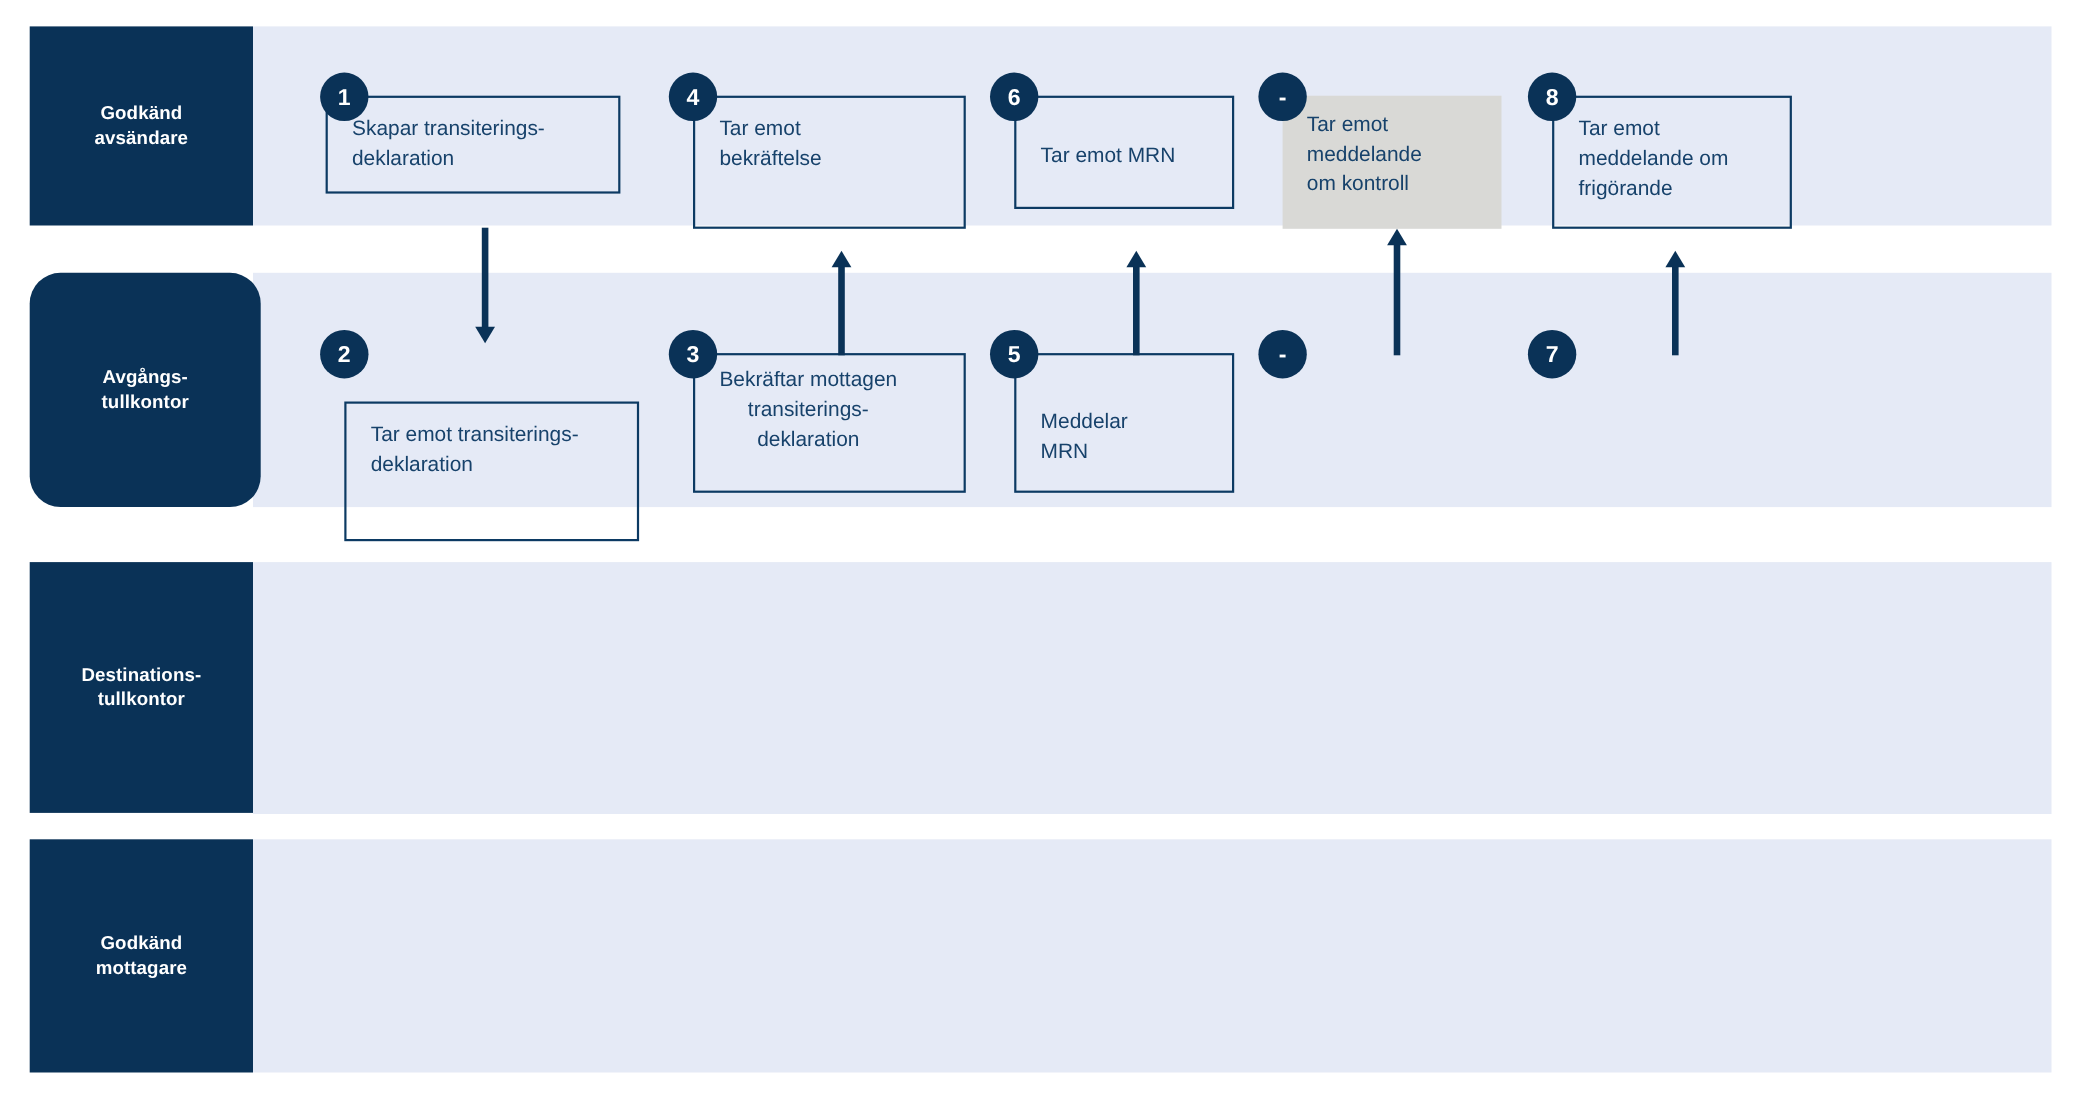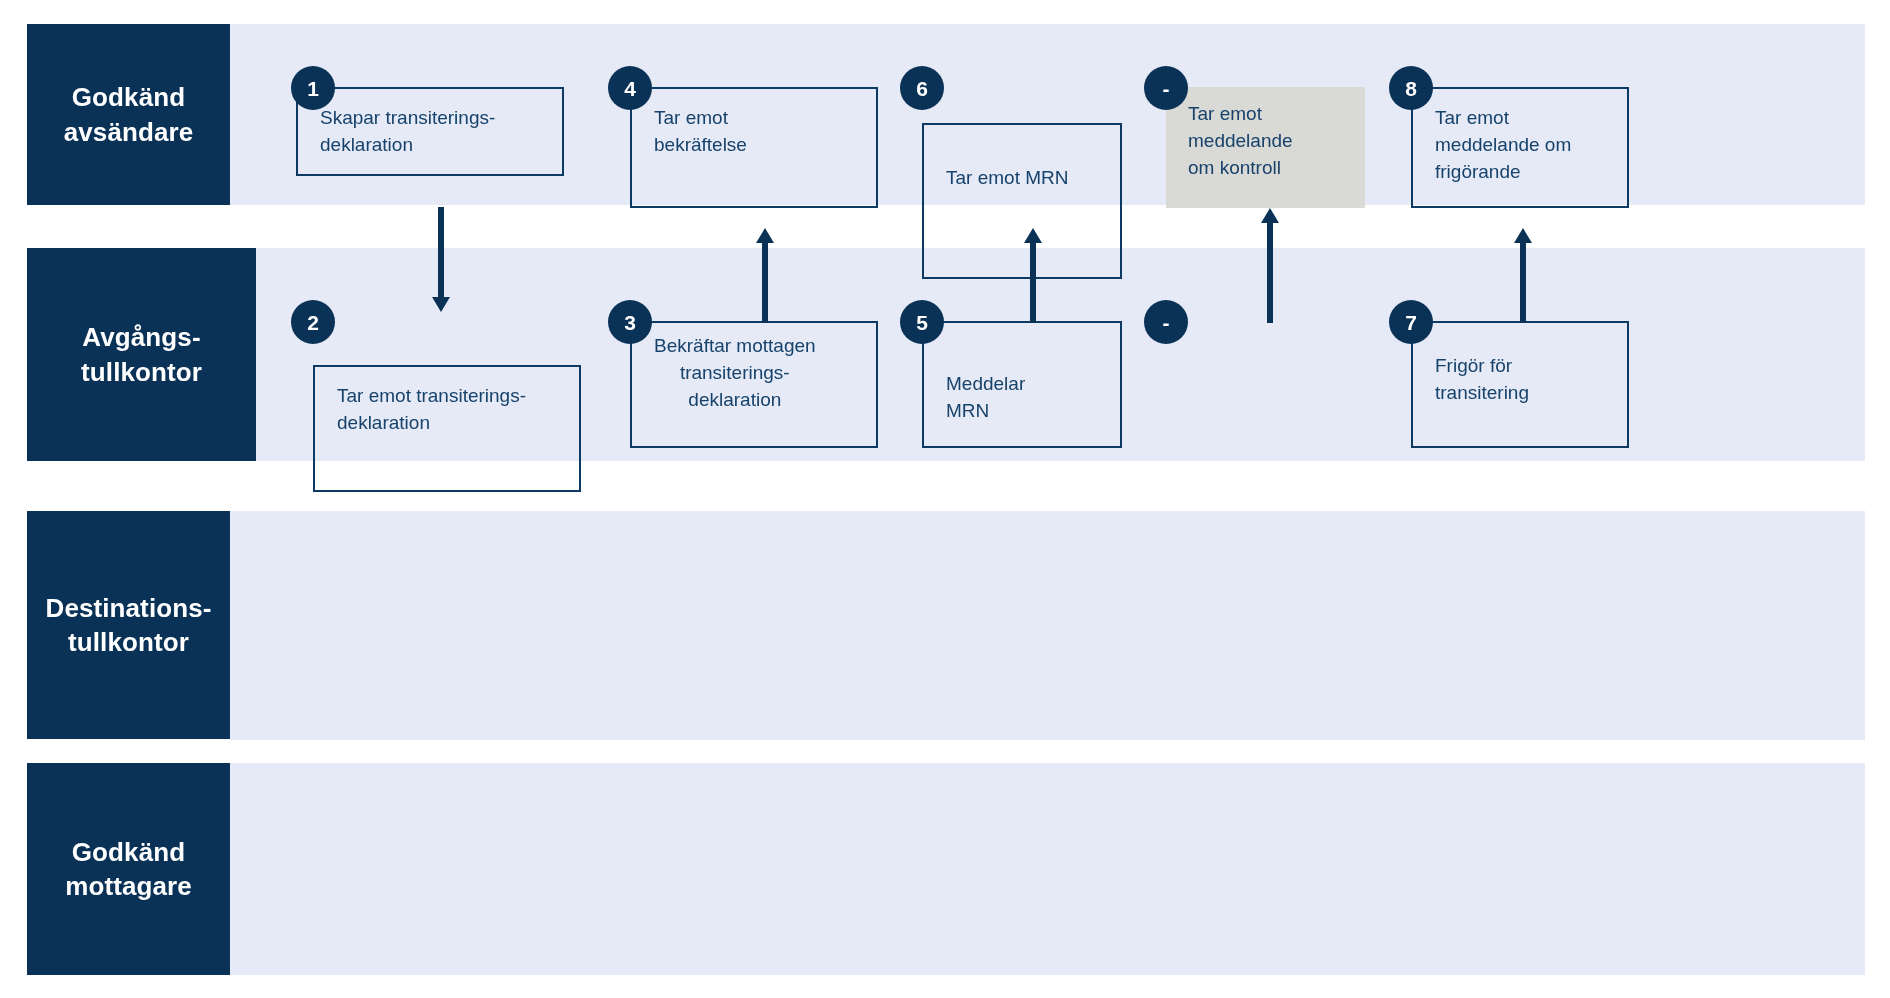--- a/index.html
+++ b/index.html
@@ -2,21 +2,21 @@
 <html><head>
 <meta charset="utf-8">
 <style>
   html,body{margin:0;padding:0;background:#ffffff;}
   body{width:1890px;height:998px;font-family:"Liberation Sans",sans-serif;overflow:hidden;}
   #canvas{position:relative;width:1890px;height:998px;background:#ffffff;}
 
   .lane-band{position:absolute;background:#e5eaf6;}
   .lane-header{position:absolute;background:#0a3257;color:#ffffff;
     display:flex;align-items:center;justify-content:center;text-align:center;
-    font-weight:bold;font-size:26px;line-height:1.32;letter-spacing:.1px;}
+    font-weight:bold;font-size:17px;line-height:1.32;letter-spacing:.1px;}
 
   .node{position:absolute;box-sizing:border-box;}
   .node .body{position:absolute;inset:0;box-sizing:border-box;
     display:flex;align-items:flex-start;}
   .node.bordered .body{border:2.4px solid #0c3a63;background:transparent;}
   .node.filled .body{background:#d9d9d6;border:none;}
   .node .txt{color:#17426b;font-size:19px;line-height:1.42;
     padding:16px 0 0 22px;white-space:pre-line;}
   .node.filled .txt{padding-top:14px;}
 
@@ -34,21 +34,21 @@
 </head>
 <body>
 
 <div id="canvas">
 
   <div class="lane-band" style="left:230px;top:24px;width:1635px;height:181px;"></div>
   <div class="lane-header" style="left: 27px; top: 24px; width: 203px; height: 181px; white-space: pre-line;">Godkänd
 avsändare</div>
 
   <div class="lane-band" style="left:230px;top:248px;width:1635px;height:213px;"></div>
-  <div class="lane-header" style="left: 27px; top: 248px; width: 229px; height: 213px; white-space: pre-line;">Avgångs-
+  <div class="lane-header" style="left: 27px; top: 248px; width: 210px; height: 213px; white-space: pre-line; border-radius: 28px;">Avgångs-
 tullkontor</div>
 
   <div class="lane-band" style="left:230px;top:511px;width:1635px;height:229px;"></div>
   <div class="lane-header" style="left: 27px; top: 511px; width: 203px; height: 228px; white-space: pre-line;">Destinations-
 tullkontor</div>
 
   <div class="lane-band" style="left:230px;top:763px;width:1635px;height:212px;"></div>
   <div class="lane-header" style="left: 27px; top: 763px; width: 203px; height: 212px; white-space: pre-line;">Godkänd
 mottagare</div>
 
@@ -86,21 +86,21 @@
   <div class="badge" style="left:291px;top:66px;">1</div>
 
   <div class="node bordered" style="left:630px;top:87px;width:248px;height:121px;">
     <div class="body">
       <div class="txt" style="white-space: pre-line;">Tar emot
 bekräftelse</div>
     </div>
   </div>
   <div class="badge" style="left:608px;top:66px;">4</div>
 
-  <div class="node bordered" style="left:922px;top:87px;width:200px;height:156px;margin-top:36px;">
+  <div class="node bordered" style="left:922px;top:87px;width:200px;height:103px;">
     <div class="body">
       <div class="txt" style="padding-top: 40px; white-space: pre-line;">Tar emot MRN</div>
     </div>
   </div>
   <div class="badge" style="left:900px;top:66px;">6</div>
 
   <div class="node filled" style="left:1166px;top:87px;width:199px;height:121px;">
     <div class="body">
       <div class="txt" style="white-space: pre-line;">Tar emot
 meddelande
@@ -138,21 +138,15 @@
   <div class="node bordered" style="left:922px;top:321px;width:200px;height:127px;">
     <div class="body">
       <div class="txt" style="padding-top: 48px; white-space: pre-line;">Meddelar
 MRN</div>
     </div>
   </div>
   <div class="badge" style="left:900px;top:300px;">5</div>
 
   <div class="badge" style="left:1144px;top:300px;">-</div>
 
-  <div class="node bordered" style="left:1411px;top:321px;width:218px;height:127px;">
-    <div class="body">
-      <div class="txt" style="padding-top: 30px; white-space: pre-line;">Frigör för
-transitering</div>
-    </div>
-  </div>
   <div class="badge" style="left:1389px;top:300px;">7</div>
 
 </div>
 
 </body></html>

